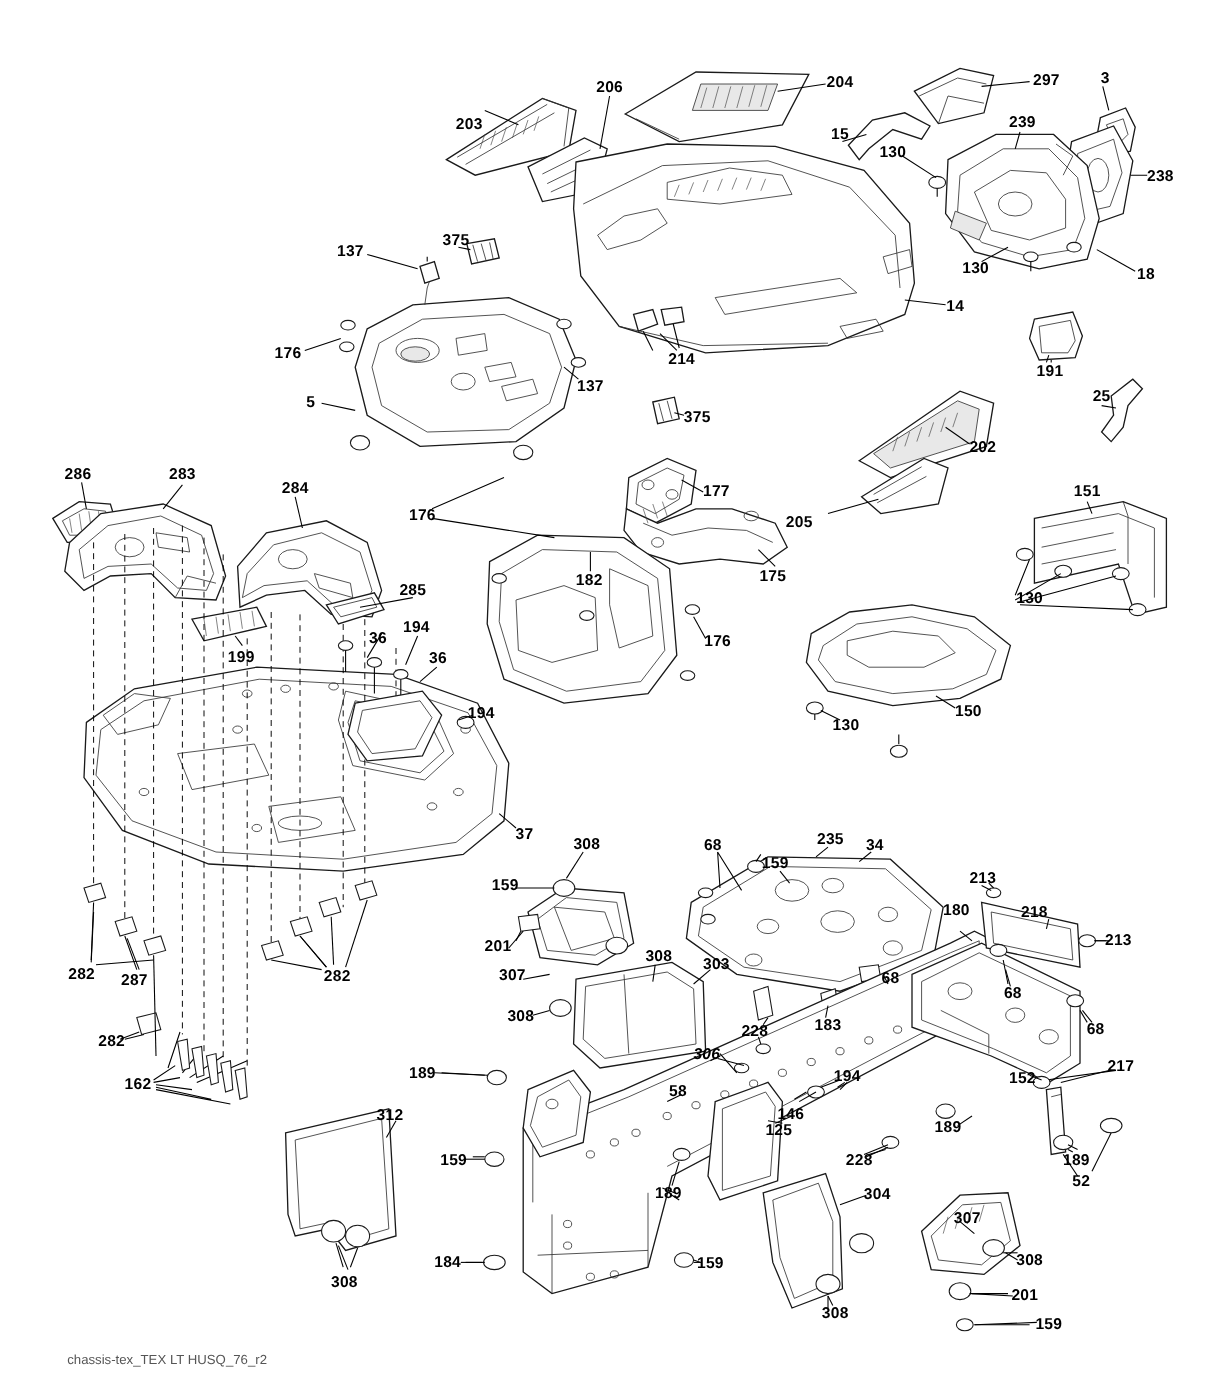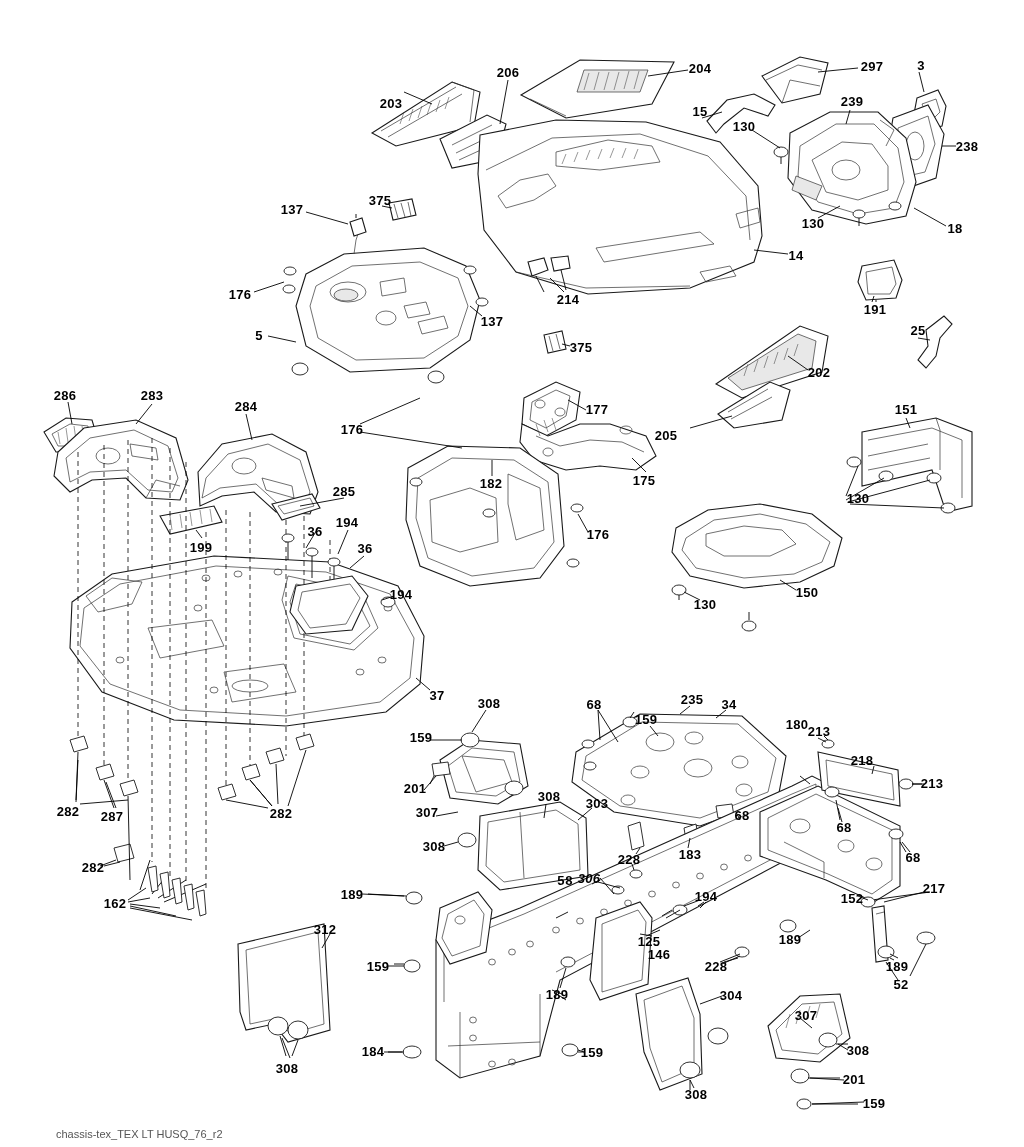--- a/index.html
+++ b/index.html
@@ -680,43 +680,43 @@
       <div class="callout" style="left: 705px; top: 604px;">130</div>
       <div class="callout" style="left: 437px; top: 695px; text-align: center;">37</div>
       <div class="callout" style="left: 489px; top: 703px;">308</div>
       <div class="callout" style="left: 594px; top: 704px;">68</div>
       <div class="callout" style="left: 692px; top: 699px;">235</div>
       <div class="callout" style="left: 729px; top: 704px;">34</div>
       <div class="callout" style="left: 646px; top: 719px;">159</div>
       <div class="callout" style="left: 819px; top: 731px;">213</div>
       <div class="callout" style="left: 421px; top: 737px;">159</div>
       <div class="callout" style="left: 862px; top: 760px; text-align: right;">218</div>
-      <div class="callout" style="left: 797px; top: 724px;">180</div>
+      <div class="callout" style="left: 797px; top: 758px;">180</div>
       <div class="callout" style="left: 932px; top: 783px;">213</div>
       <div class="callout" style="left: 415px; top: 788px;">201</div>
       <div class="callout" style="left: 549px; top: 796px;">308</div>
       <div class="callout" style="left: 597px; top: 803px;">303</div>
       <div class="callout" style="left: 742px; top: 815px;">68</div>
       <div class="callout" style="left: 844px; top: 827px;">68</div>
       <div class="callout" style="left: 427px; top: 812px;">307</div>
       <div class="callout" style="left: 434px; top: 846px;">308</div>
       <div class="callout" style="left: 690px; top: 854px;">183</div>
       <div class="callout" style="left: 629px; top: 859px;">228</div>
       <div class="callout" style="left: 913px; top: 857px;">68</div>
       <div class="callout" style="left: 589px; top: 878px; font-style: italic;">306</div>
       <div class="callout" style="left: 68px; top: 811px;">282</div>
       <div class="callout" style="left: 112px; top: 816px;">287</div>
       <div class="callout" style="left: 281px; top: 813px;">282</div>
       <div class="callout" style="left: 93px; top: 867px;">282</div>
       <div class="callout" style="left: 115px; top: 903px;">162</div>
       <div class="callout" style="left: 352px; top: 894px;">189</div>
       <div class="callout" style="left: 852px; top: 898px;">152</div>
       <div class="callout" style="left: 934px; top: 888px;">217</div>
-      <div class="callout" style="left: 565px; top: 881px; font-family: Liberation Mono, monospace;">58</div>
-      <div class="callout" style="left: 659px; top: 954px;">146</div>
+      <div class="callout" style="left: 565px; top: 909px;">58</div>
+      <div class="callout" style="left: 659px; top: 928px;">146</div>
       <div class="callout" style="left: 706px; top: 896px;">194</div>
       <div class="callout" style="left: 649px; top: 941px;">125</div>
       <div class="callout" style="left: 790px; top: 939px;">189</div>
       <div class="callout" style="left: 325px; top: 929px;">312</div>
       <div class="callout" style="left: 378px; top: 966px;">159</div>
       <div class="callout" style="left: 716px; top: 966px;">228</div>
       <div class="callout" style="left: 897px; top: 966px;">189</div>
       <div class="callout" style="left: 901px; top: 984px;">52</div>
       <div class="callout" style="left: 557px; top: 994px;">189</div>
       <div class="callout" style="left: 731px; top: 995px;">304</div>

